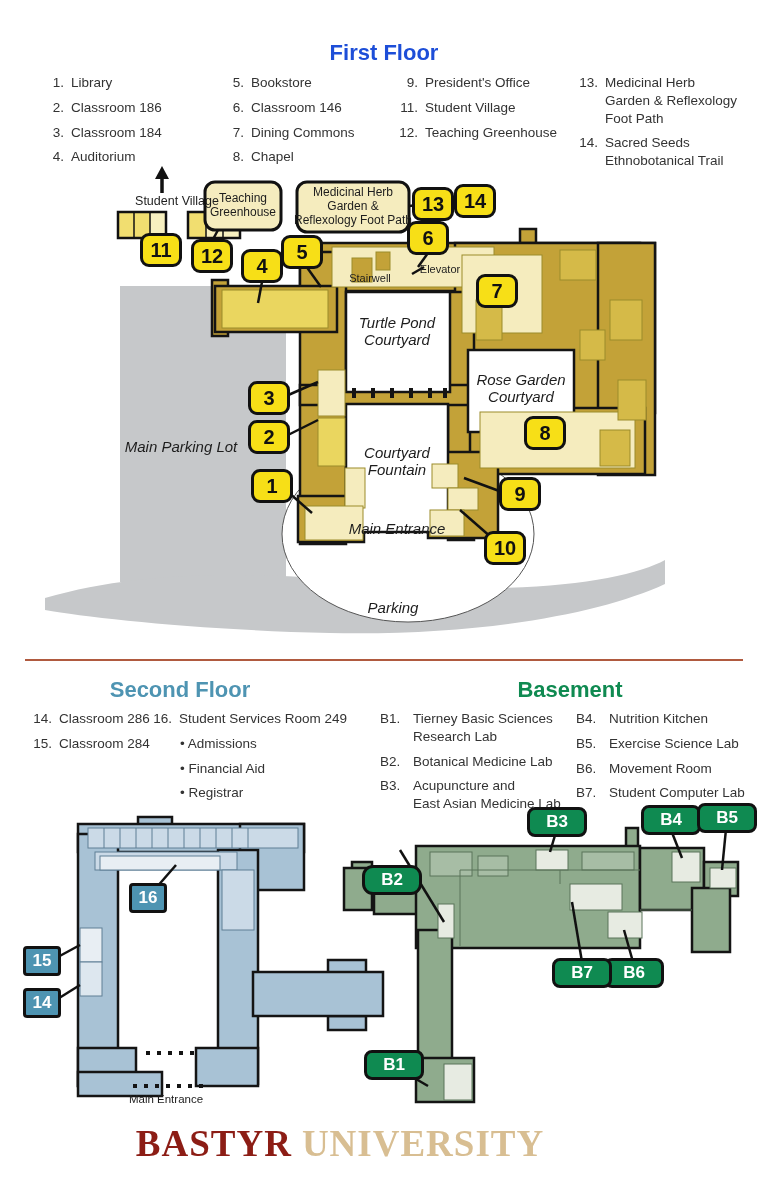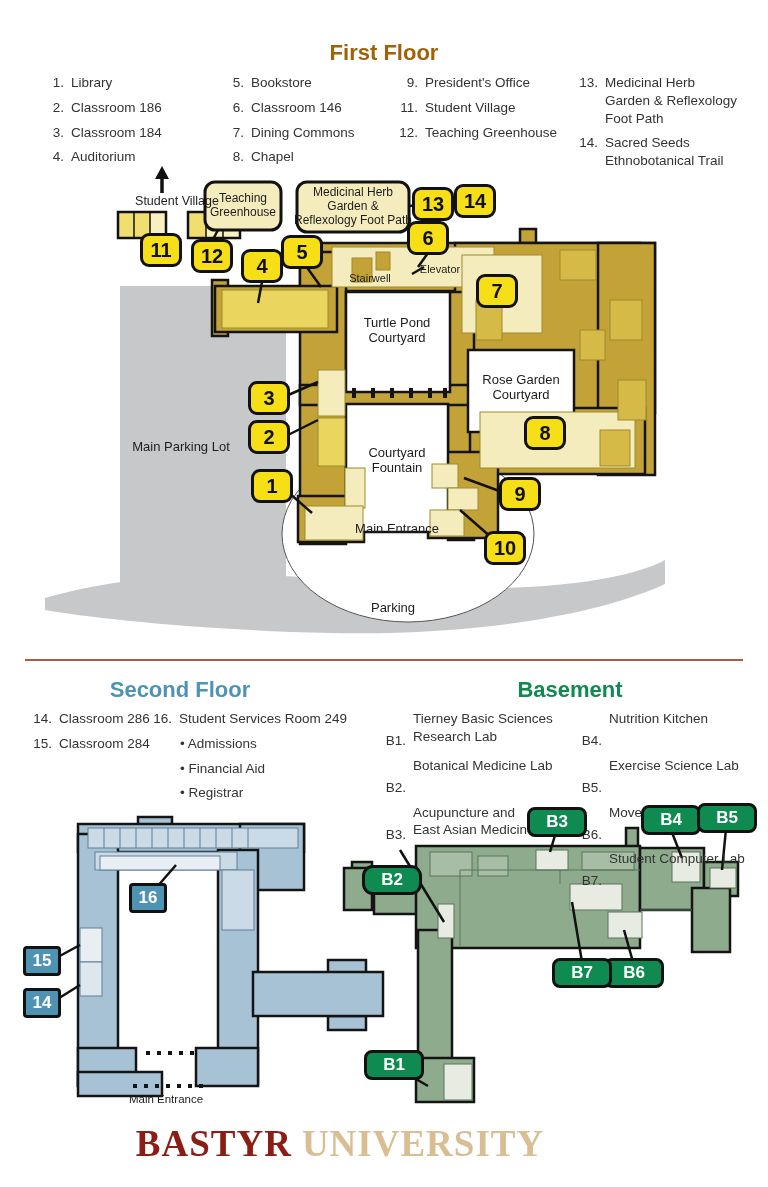--- a/index.html
+++ b/index.html
@@ -1,32 +1,32 @@
 <!DOCTYPE html>
 <html><head>
 <meta charset="utf-8">
 <style>
   html,body{margin:0;padding:0;background:#fff;}
   .page{position:relative;width:768px;height:1187px;background:#fff;overflow:hidden;
         font-family:"Liberation Sans",sans-serif;color:#2e2e2e;}
   svg.maps{position:absolute;left:0;top:0;width:768px;height:1187px;}
   .floor-title{position:absolute;font-weight:bold;font-size:22px;text-align:center;white-space:nowrap;}
-  .t-first{left:0;width:768px;top:40px;color:#a16207;}
+  .t-first{left:0;width:768px;top:40px;color:#1d4ed8;}
   .t-second{left:30px;width:300px;top:677px;color:#4E94B2;}
   .t-basement{left:420px;width:300px;top:677px;color:#0F8A51;}
   .legend{position:absolute;font-size:13.5px;line-height:1.32;color:#333;}
   .li{display:flex;margin-bottom:7px;}
   .li .num{width:22px;text-align:right;margin-right:7px;flex:0 0 auto;}
-  .li .numw{width:26px;text-align:right;margin-right:7px;flex:0 0 auto;margin-top:22px;}
+  .li .numw{width:26px;text-align:left;margin-right:7px;flex:0 0 auto;}
   .li .txt{white-space:pre-line;}
   .bullet{margin:0 0 7px 30px;}
   .bullet::before{content:"• ";}
   .map-label{position:absolute;transform:translate(-50%,-50%);text-align:center;
              white-space:pre-line;color:#1d1d1d;line-height:1.15;}
-  .lab13{font-size:13px;}
+  .lab13{font-size:15px;font-style:italic;}
   .lab12{font-size:12px;}
   .lab11{font-size:11px;}
   .badge{position:absolute;transform:translate(-50%,-50%);border:3px solid #111;
          border-radius:9px;font-weight:bold;text-align:center;}
   .badge-y{background:#F7DF17;color:#111;font-size:20px;min-width:28px;padding:1px 4px;line-height:26px;}
   .badge-b{background:#4E94B2;color:#fff;font-size:17px;min-width:24px;padding:1px 4px;line-height:22px;border-radius:4px;}
   .badge-g{background:#0F8A51;color:#fff;font-size:17px;min-width:24px;padding:1px 15px;line-height:22px;border-radius:8px;}
   .divider{position:absolute;left:25px;top:659px;width:718px;height:2px;background:#B05A3F;}
   .logo{position:absolute;left:0;top:1122px;width:680px;text-align:center;
         font-family:"Liberation Serif",serif;font-weight:bold;font-size:37px;letter-spacing:1px;}

